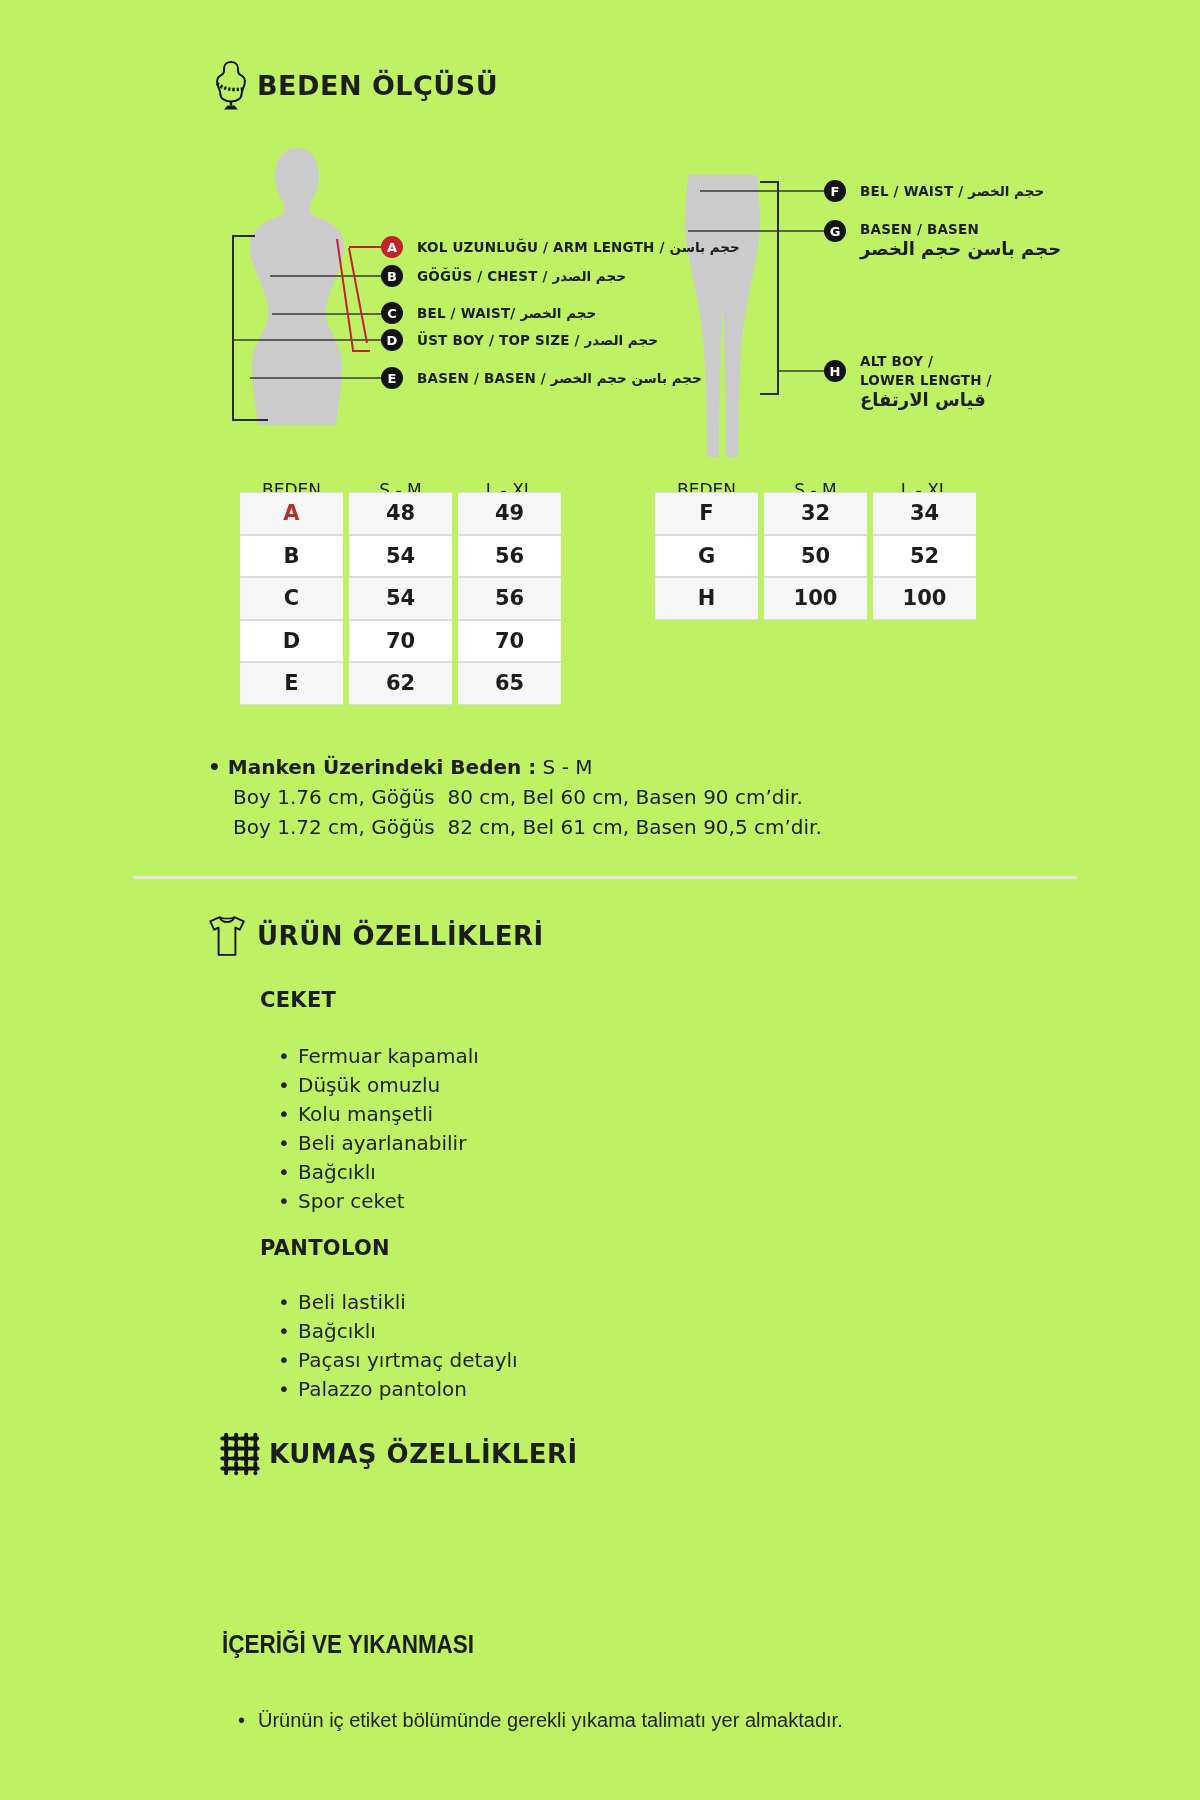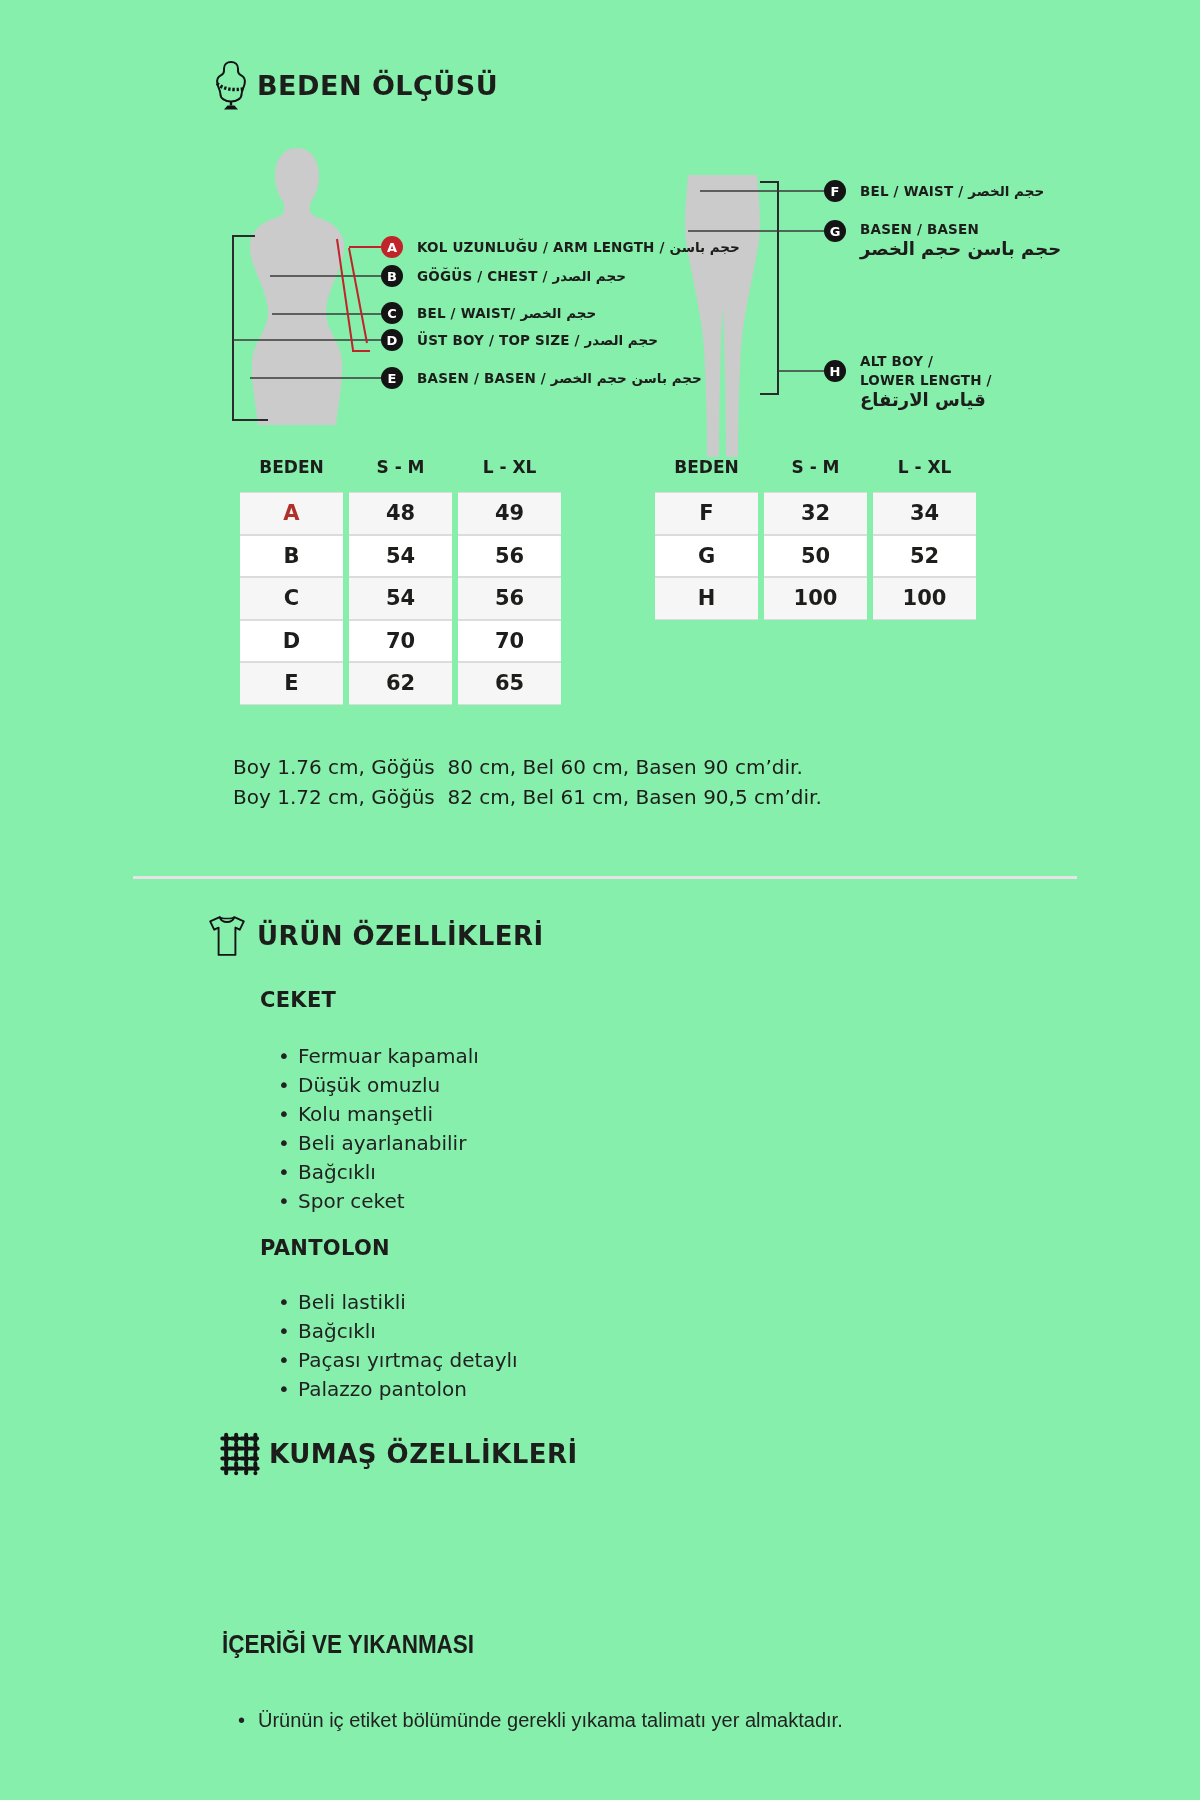--- a/index.html
+++ b/index.html
@@ -1,17 +1,17 @@
 <!DOCTYPE html>
 <html><head>
 <meta charset="utf-8">
 <style>
   html,body{margin:0;padding:0;background:#ffffff;}
   .page{
-    position:relative;width:1200px;height:1800px;margin:0 auto;background:#86efac;
+    position:relative;width:1200px;height:1800px;margin:0 auto;background:#bef264;
     font-family:"DejaVu Sans", sans-serif;color:#1d1d1b;overflow:hidden;
   }
   .abs{position:absolute;}
 
   
   .page-title{font-size:27px;font-weight:800;letter-spacing:.5px;line-height:50px;}
   .head-row{display:flex;align-items:center;gap:9px;}
 
   
   .dlabel{display:flex;align-items:center;gap:14px;white-space:nowrap;}
@@ -19,21 +19,21 @@
   .circle-badge{flex:0 0 auto;width:22px;height:22px;border-radius:50%;background:#141414;color:#fff;
     font-size:13px;font-weight:700;display:flex;align-items:center;justify-content:center;}
   .circle-badge.accent{background:#c0232a;}
   .dtext{font-size:13.5px;font-weight:700;letter-spacing:.2px;}
   .dcol{display:flex;flex-direction:column;line-height:19px;}
   .ar{font-weight:600;font-size:18px;}
 
   
   .stable{width:321px;}
   .t-head{display:flex;gap:6px;height:38px;margin-bottom:4px;}
-  .t-hcell{width:103px;text-align:center;font-size:17px;font-weight:700;line-height:34px;}
+  .t-hcell{width:103px;text-align:center;font-size:17px;font-weight:400;line-height:34px;margin-top:23px;}
   .t-row{display:flex;gap:6px;height:42.5px;}
   .t-cell{width:103px;text-align:center;font-size:21px;font-weight:600;line-height:41px;
     border-top:1px solid #dcdcdc;border-bottom:1px solid #dcdcdc;background:#fff;box-sizing:border-box;}
   .t-row.alt .t-cell{background:#f6f6f6;}
   .t-cell.accent{color:#b0302b;}
 
   
   .model{font-size:20px;line-height:30px;}
   .model .b1::before{content:"• ";font-weight:700;}
   .model .lbl{font-weight:700;}
@@ -193,20 +193,24 @@
       <div class="t-cell">52</div>
     </div>
     <div class="t-row alt">
       <div class="t-cell">H</div>
       <div class="t-cell">100</div>
       <div class="t-cell">100</div>
     </div>
   </div>
 
   <div class="abs model" style="left:208px;top:752px;">
+    <div class="b1">
+      <span class="lbl">Manken Üzerindeki Beden :</span>
+      <span>S - M</span>
+    </div>
     <div class="indent pre">Boy 1.76 cm, Göğüs  80 cm, Bel 60 cm, Basen 90 cm’dir.</div>
     <div class="indent pre">Boy 1.72 cm, Göğüs  82 cm, Bel 61 cm, Basen 90,5 cm’dir.</div>
   </div>
 
   <div class="abs divider" style="left:133px;top:876px;width:944px;"></div>
 
   <div class="abs head-row" style="left:206px;top:912px;">
     <span>
       <svg width="42" height="48" viewBox="0 0 40 44" fill="none" stroke="#141414" stroke-width="1.8" stroke-linejoin="round">
         <path d="M13,4 C14,7 17,8.6 20,8.6 C23,8.6 26,7 27,4 L36,8 L32.2,16 L28,14 L28,40 L12,40 L12,14 L7.8,16 L4,8 Z"></path>

